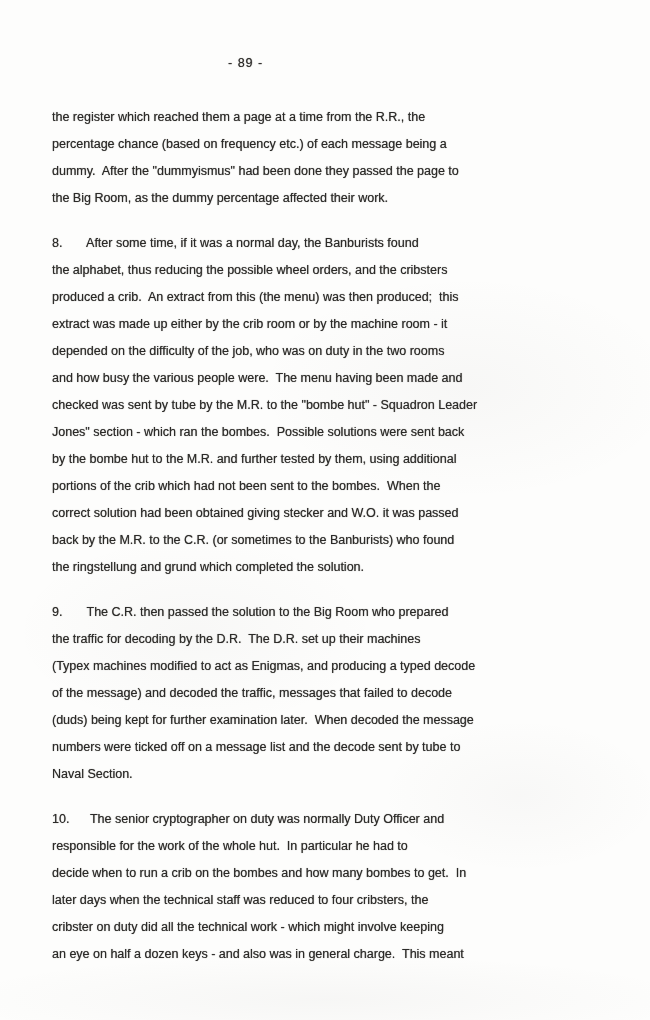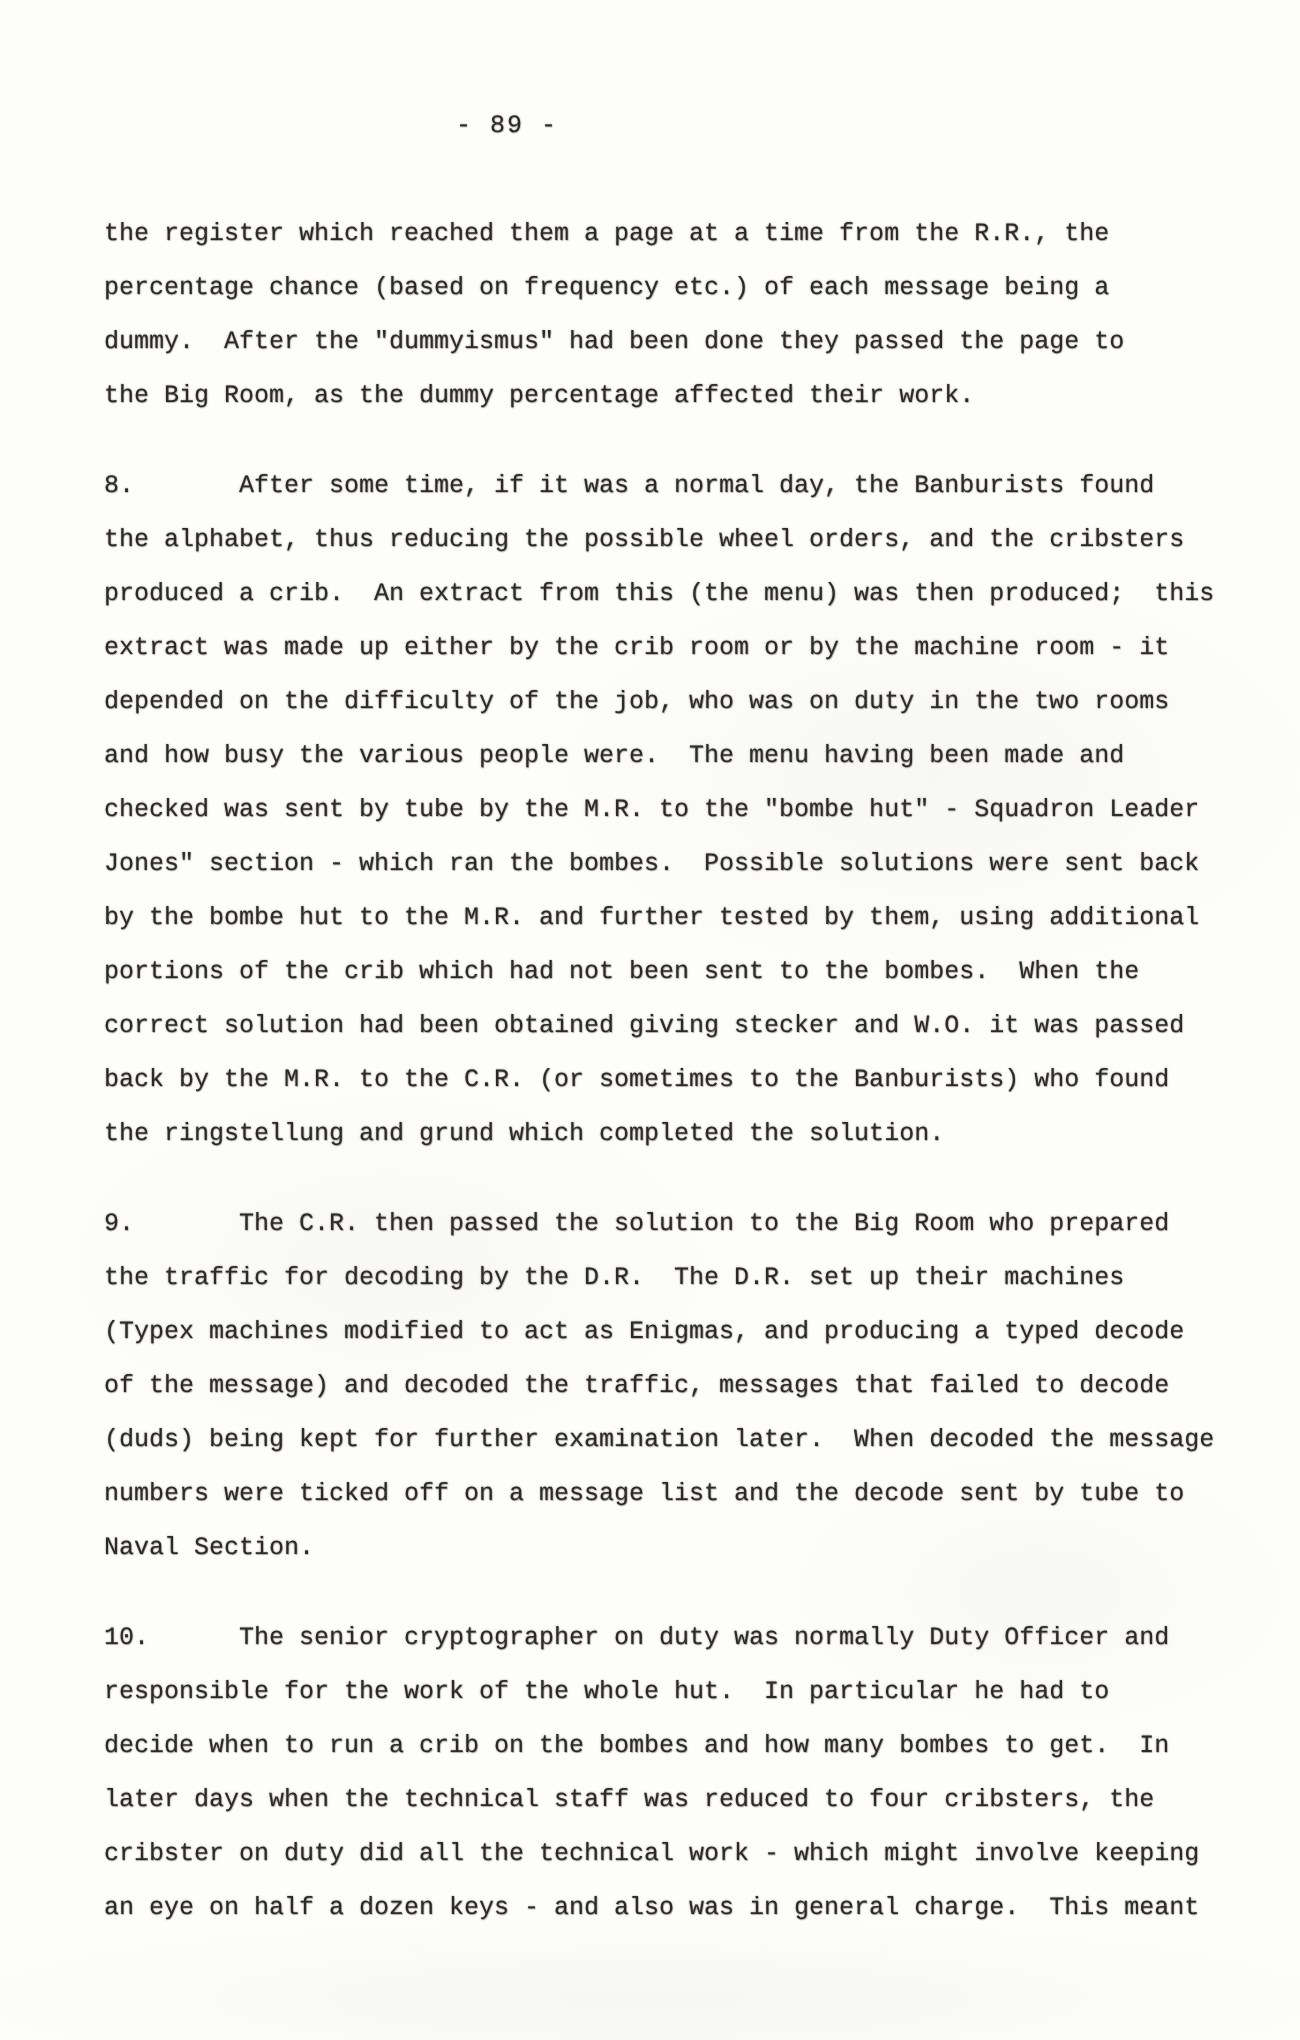--- a/index.html
+++ b/index.html
@@ -9,21 +9,21 @@
   }
   .sheet {
     position: relative;
     width: 650px;
     height: 1020px;
     margin: 0 auto;
     background: #fdfdfc;
     overflow: hidden;
     box-sizing: border-box;
     padding: 104px 30px 0 52px;
-    font-family: Liberation Mono, monospace;
+    font-family: Liberation Sans, sans-serif;
     font-size: 12.5px;
     color: #2b2a28;
     text-shadow: 0 0 1px rgba(55, 52, 48, 0.55), 0.3px 0.3px 0 rgba(55,52,48,0.25);
   }
   
   .sheet::before {
     content: "";
     position: absolute;
     inset: 0;
     pointer-events: none;

